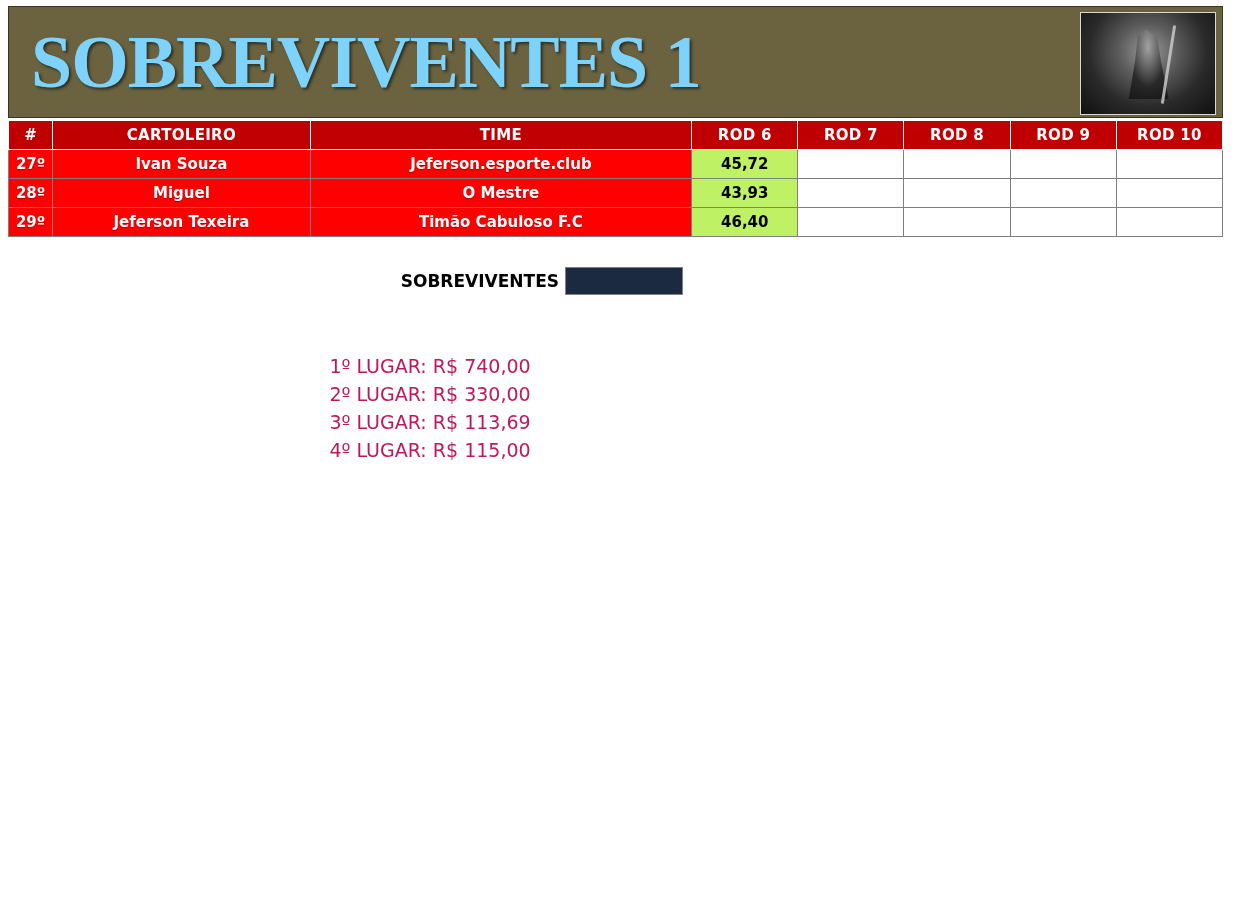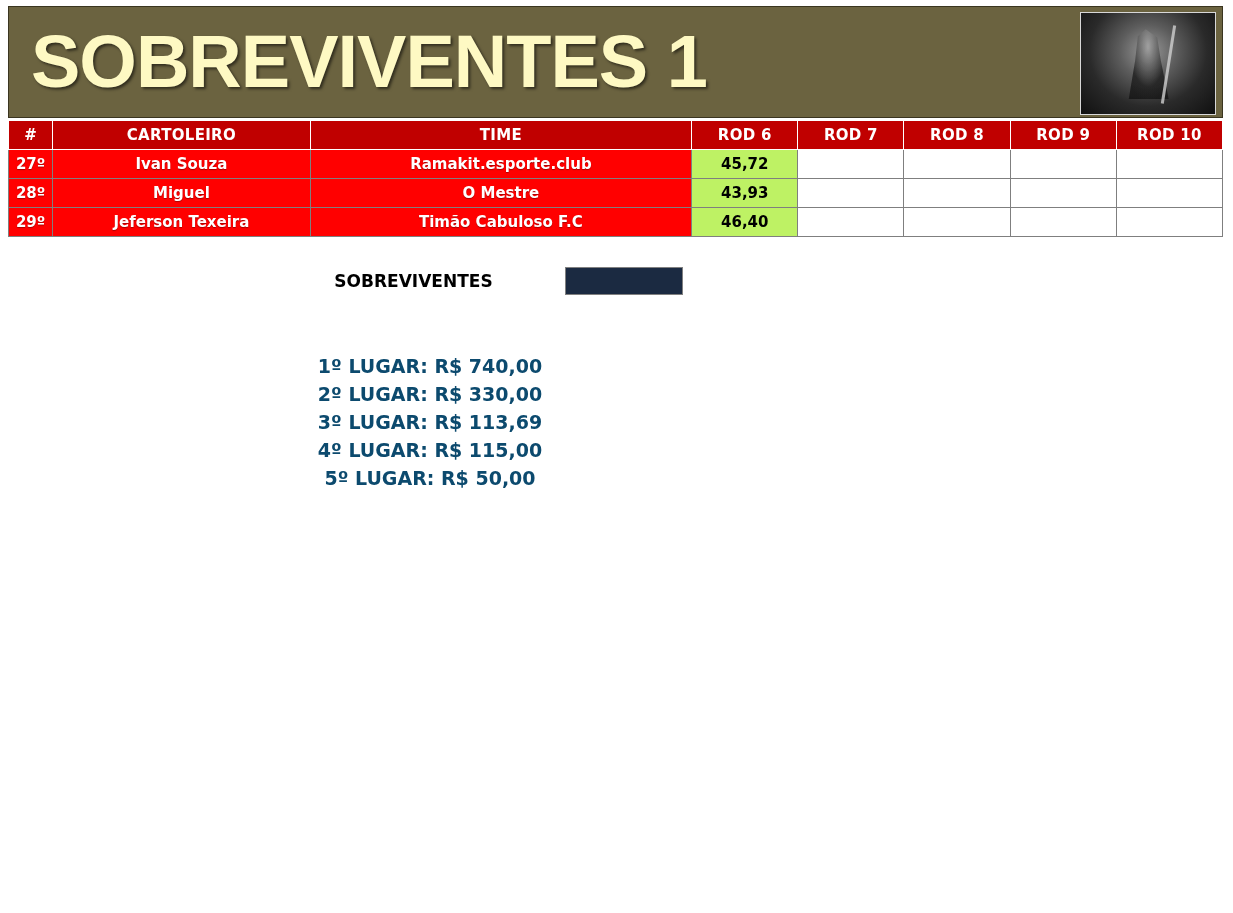--- a/index.html
+++ b/index.html
@@ -23,25 +23,25 @@
     width: 1215px;
     height: 112px;
     background: #6b6340;
     border: 1px solid #3a3520;
     box-sizing: border-box;
   }
   .banner-title {
     position: absolute;
     left: 22px;
     top: 12px;
-    font-family: Liberation Sans, sans-serif;
+    font-family: Liberation Serif, serif;
     font-weight: bold;
     font-size: 74px;
     letter-spacing: -1px;
-    color: #fef9c3;
+    color: #7dd3fc;
     text-shadow: 2px 2px 3px rgba(0,0,0,0.55);
     white-space: nowrap;
     line-height: 86px;
   }
   .banner-photo {
     position: absolute;
     right: 6px;
     top: 5px;
     width: 134px;
     height: 101px;
@@ -137,22 +137,22 @@
     top: 266px;
     width: 500px;
   }
   .legend-row {
     display: flex;
     align-items: center;
     height: 30px;
   }
   .legend-label {
     width: 285px;
-    text-align: center;
-    padding-right: 18px;
+    text-align: right;
+    padding-right: 6px;
     font-family: "DejaVu Sans", sans-serif;
     font-weight: bold;
     font-size: 17px;
     color: #000000;
     box-sizing: border-box;
   }
   .legend-swatch {
     width: 118px;
     height: 28px;
     border: 1px solid #808080;
@@ -162,23 +162,23 @@
   
   .prizes {
     position: absolute;
     left: 280px;
     top: 352px;
     width: 300px;
     text-align: center;
   }
   .prize-line {
     font-family: "DejaVu Sans", sans-serif;
-    font-weight: bold;
+    font-weight: normal;
     font-size: 19px;
-    color: #0c4a6e;
+    color: #be185d;
     line-height: 28px;
     white-space: nowrap;
   }
 </style>
 </head>
 <body>
 
 <div class="banner">
   <div class="banner-title">SOBREVIVENTES 1</div>
   <div class="banner-photo">
@@ -197,21 +197,21 @@
       <th class="col-rod">ROD 7</th>
       <th class="col-rod">ROD 8</th>
       <th class="col-rod">ROD 9</th>
       <th class="col-rod">ROD 10</th>
     </tr>
   </thead>
   <tbody>
     <tr>
       <td class="cell-dead cell-pos">27º</td>
       <td class="cell-dead">Ivan Souza</td>
-      <td class="cell-dead">Ramakit.esporte.club</td>
+      <td class="cell-dead">Jeferson.esporte.club</td>
       <td class="cell-score">45,72</td>
       <td class="cell-empty"></td>
       <td class="cell-empty"></td>
       <td class="cell-empty"></td>
       <td class="cell-empty"></td>
     </tr>
     <tr>
       <td class="cell-dead cell-pos">28º</td>
       <td class="cell-dead">Miguel</td>
       <td class="cell-dead">O Mestre</td>
@@ -239,14 +239,13 @@
     <div class="legend-label">SOBREVIVENTES</div>
     <div class="legend-swatch" style="background:#1b2a41;"></div>
   </div>
 </div>
 
 <div class="prizes">
   <div class="prize-line">1º LUGAR: R$ 740,00</div>
   <div class="prize-line">2º LUGAR: R$ 330,00</div>
   <div class="prize-line">3º LUGAR: R$ 113,69</div>
   <div class="prize-line">4º LUGAR: R$ 115,00</div>
-  <div class="prize-line">5º LUGAR: R$ 50,00</div>
 </div>
 
 </body></html>

